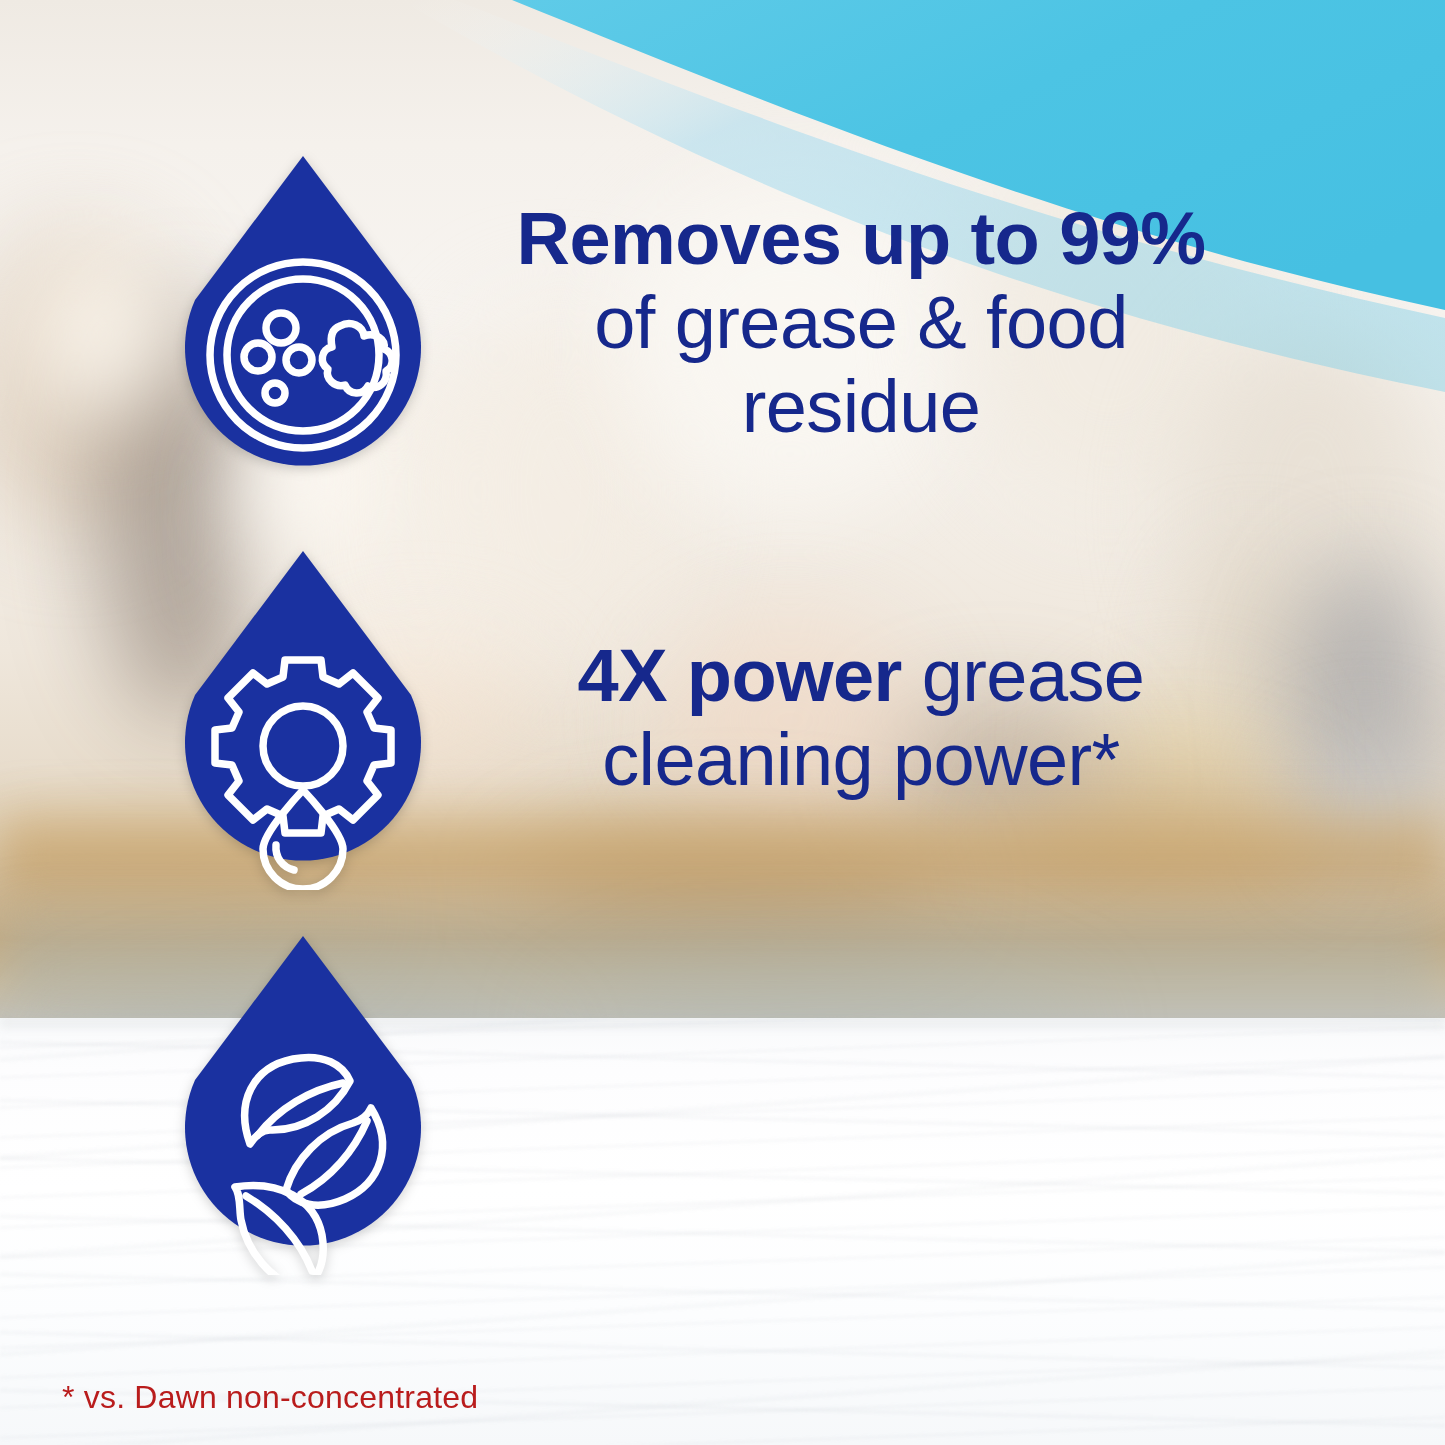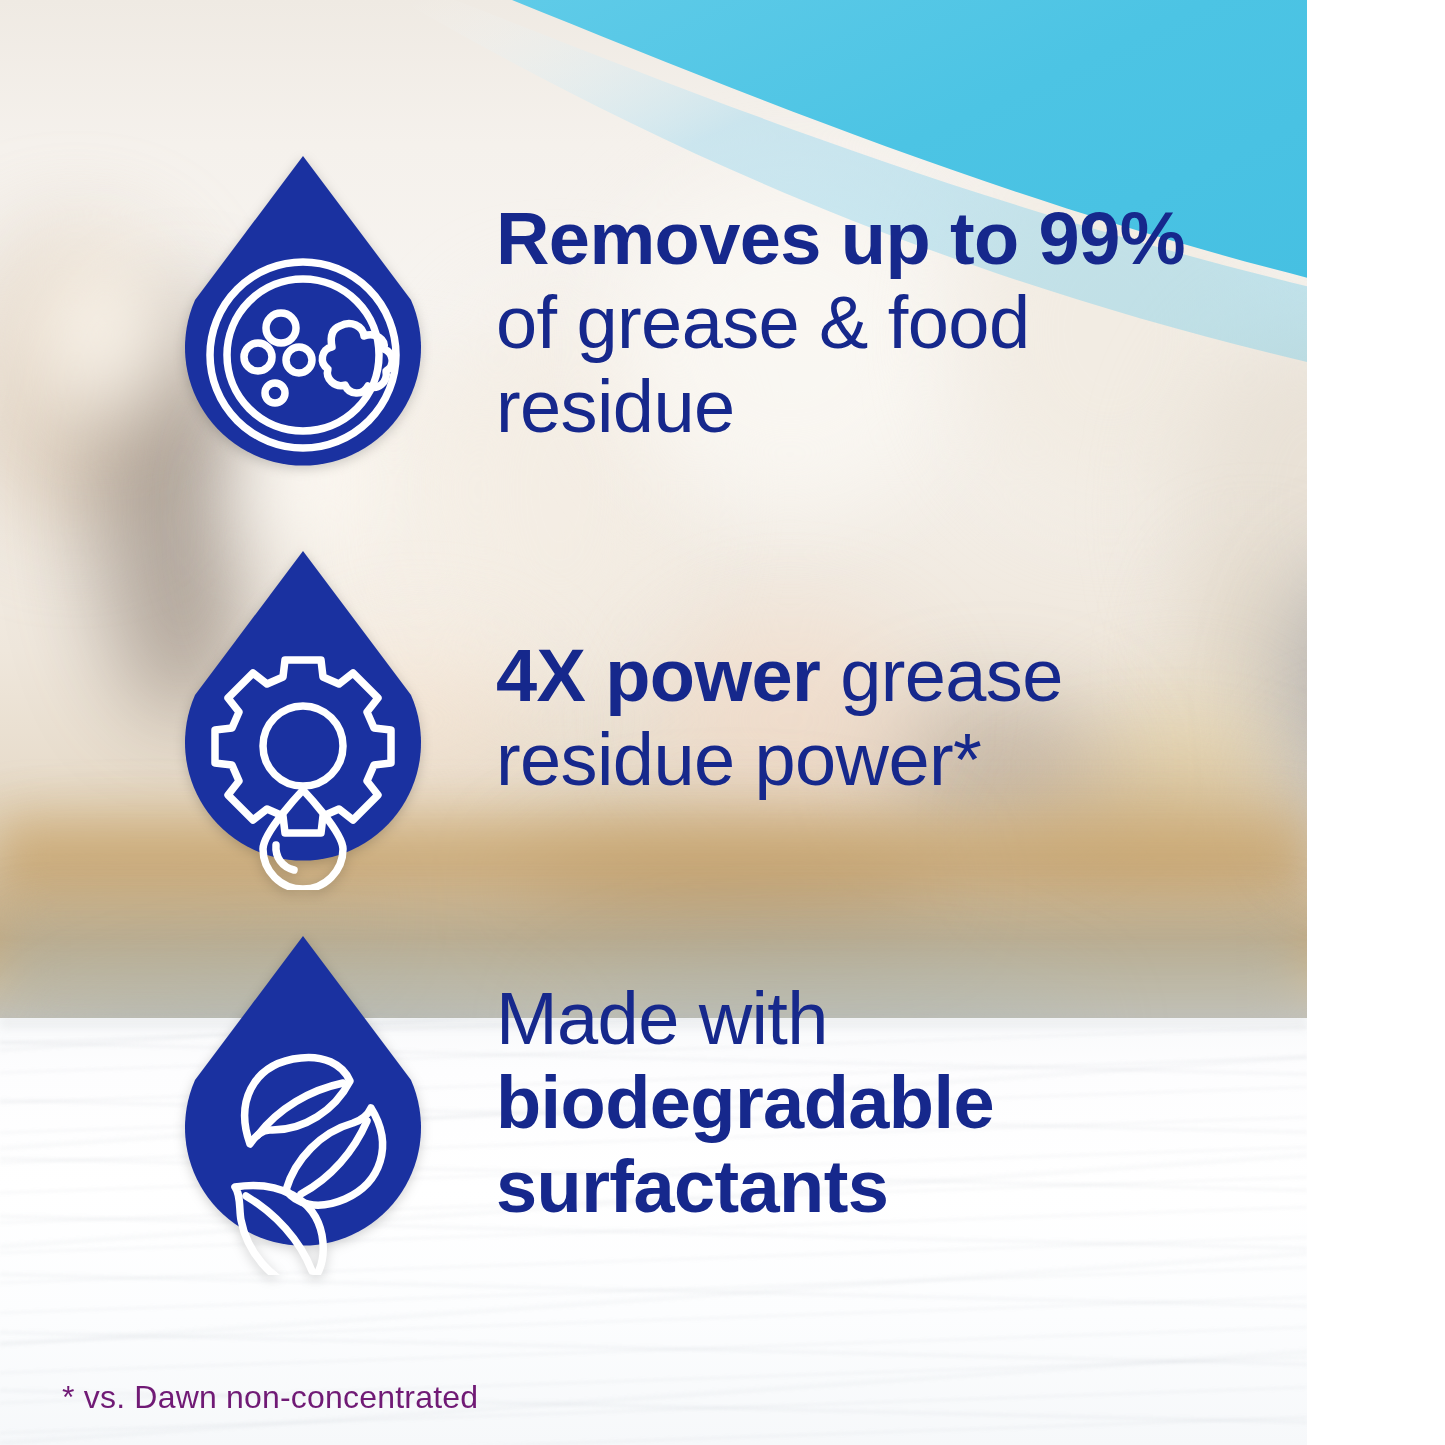--- a/index.html
+++ b/index.html
@@ -3,23 +3,24 @@
 <meta charset="utf-8">
 <style>
   html,body{margin:0;padding:0;}
   body{
     width:1445px;height:1445px;
     font-family:"Liberation Sans","DejaVu Sans",sans-serif;
     overflow:hidden;
   }
   #stage{
     position:relative;
-    width:1307px;height:1445px;
+    width:1445px;height:1445px;
     overflow:hidden;
     background:#f3efe9;
+    text-align:center;
   }
 
   
   .bg-layer{position:absolute;inset:0;}
 
   .bg-base{
     background:
       
       linear-gradient(180deg,
         #efeae3 0%,
@@ -147,21 +148,21 @@
     font-size:74px;
     line-height:84px;
     letter-spacing:-.6px;
     font-weight:400;
     max-width:730px;
   }
   .ftext b{font-weight:700;}
 
   .footnote{
     position:absolute;left:62px;top:1378px;
-    color:#701a75;
+    color:#b91c1c;
     font-size:32px;
     line-height:38px;
     font-weight:400;
     letter-spacing:.2px;
   }
 </style>
 </head>
 <body>
 
 <div id="stage">
@@ -257,21 +258,21 @@
                      L203 250 L178 275 L164 264 L148 271 L146 288 L110 288
                      L108 271 L92 264 L78 275 L53 250 L64 236 L57 220
                      L40 218 L40 185 L57 183 L64 167 L53 153 L78 128 L92 139 L108 132 Z"></path>
             <circle cx="128" cy="201" r="40"></circle>
             <path d="M128 245 C128 245 88 287 88 304 A40 40 0 0 0 168 304 C168 287 128 245 128 245 Z"></path>
             <path d="M101 300 C100 312 107 322 119 325"></path>
           </g>
         </svg>
       </div>
       <div class="ftext">
-        <b>4X power</b><span> grease residue power*</span>
+        <b>4X power</b><span> grease cleaning power*</span>
       </div>
     </div>
 
     <div class="feature f3">
       <div class="drop-wrap">
         <svg class="drop-svg" width="256" height="345" viewBox="0 0 256 345">
           <path d="M128 6 L236 150 A118 118 0 1 1 20 150 Z" fill="#1a31a0"></path>
           <g fill="none" stroke="#ffffff" stroke-width="7.5" stroke-linecap="round" stroke-linejoin="round">
 
             <g>
@@ -287,20 +288,17 @@
             </g>
 
             <g>
               <path d="M60 257 C104 250 140 269 147 305 C152 334 141 352 126 360
                        C96 350 72 322 66 290 C64 280 66 265 60 257 Z"></path>
               <path d="M71 266 C100 283 125 310 137 341"></path>
             </g>
           </g>
         </svg>
       </div>
-      <div class="ftext">
-        <span>Made with </span><b>biodegradable surfactants</b>
-      </div>
     </div>
 
     <div class="footnote">* vs. Dawn non-concentrated</div>
   </div>
 </div>
 
 </body></html>

